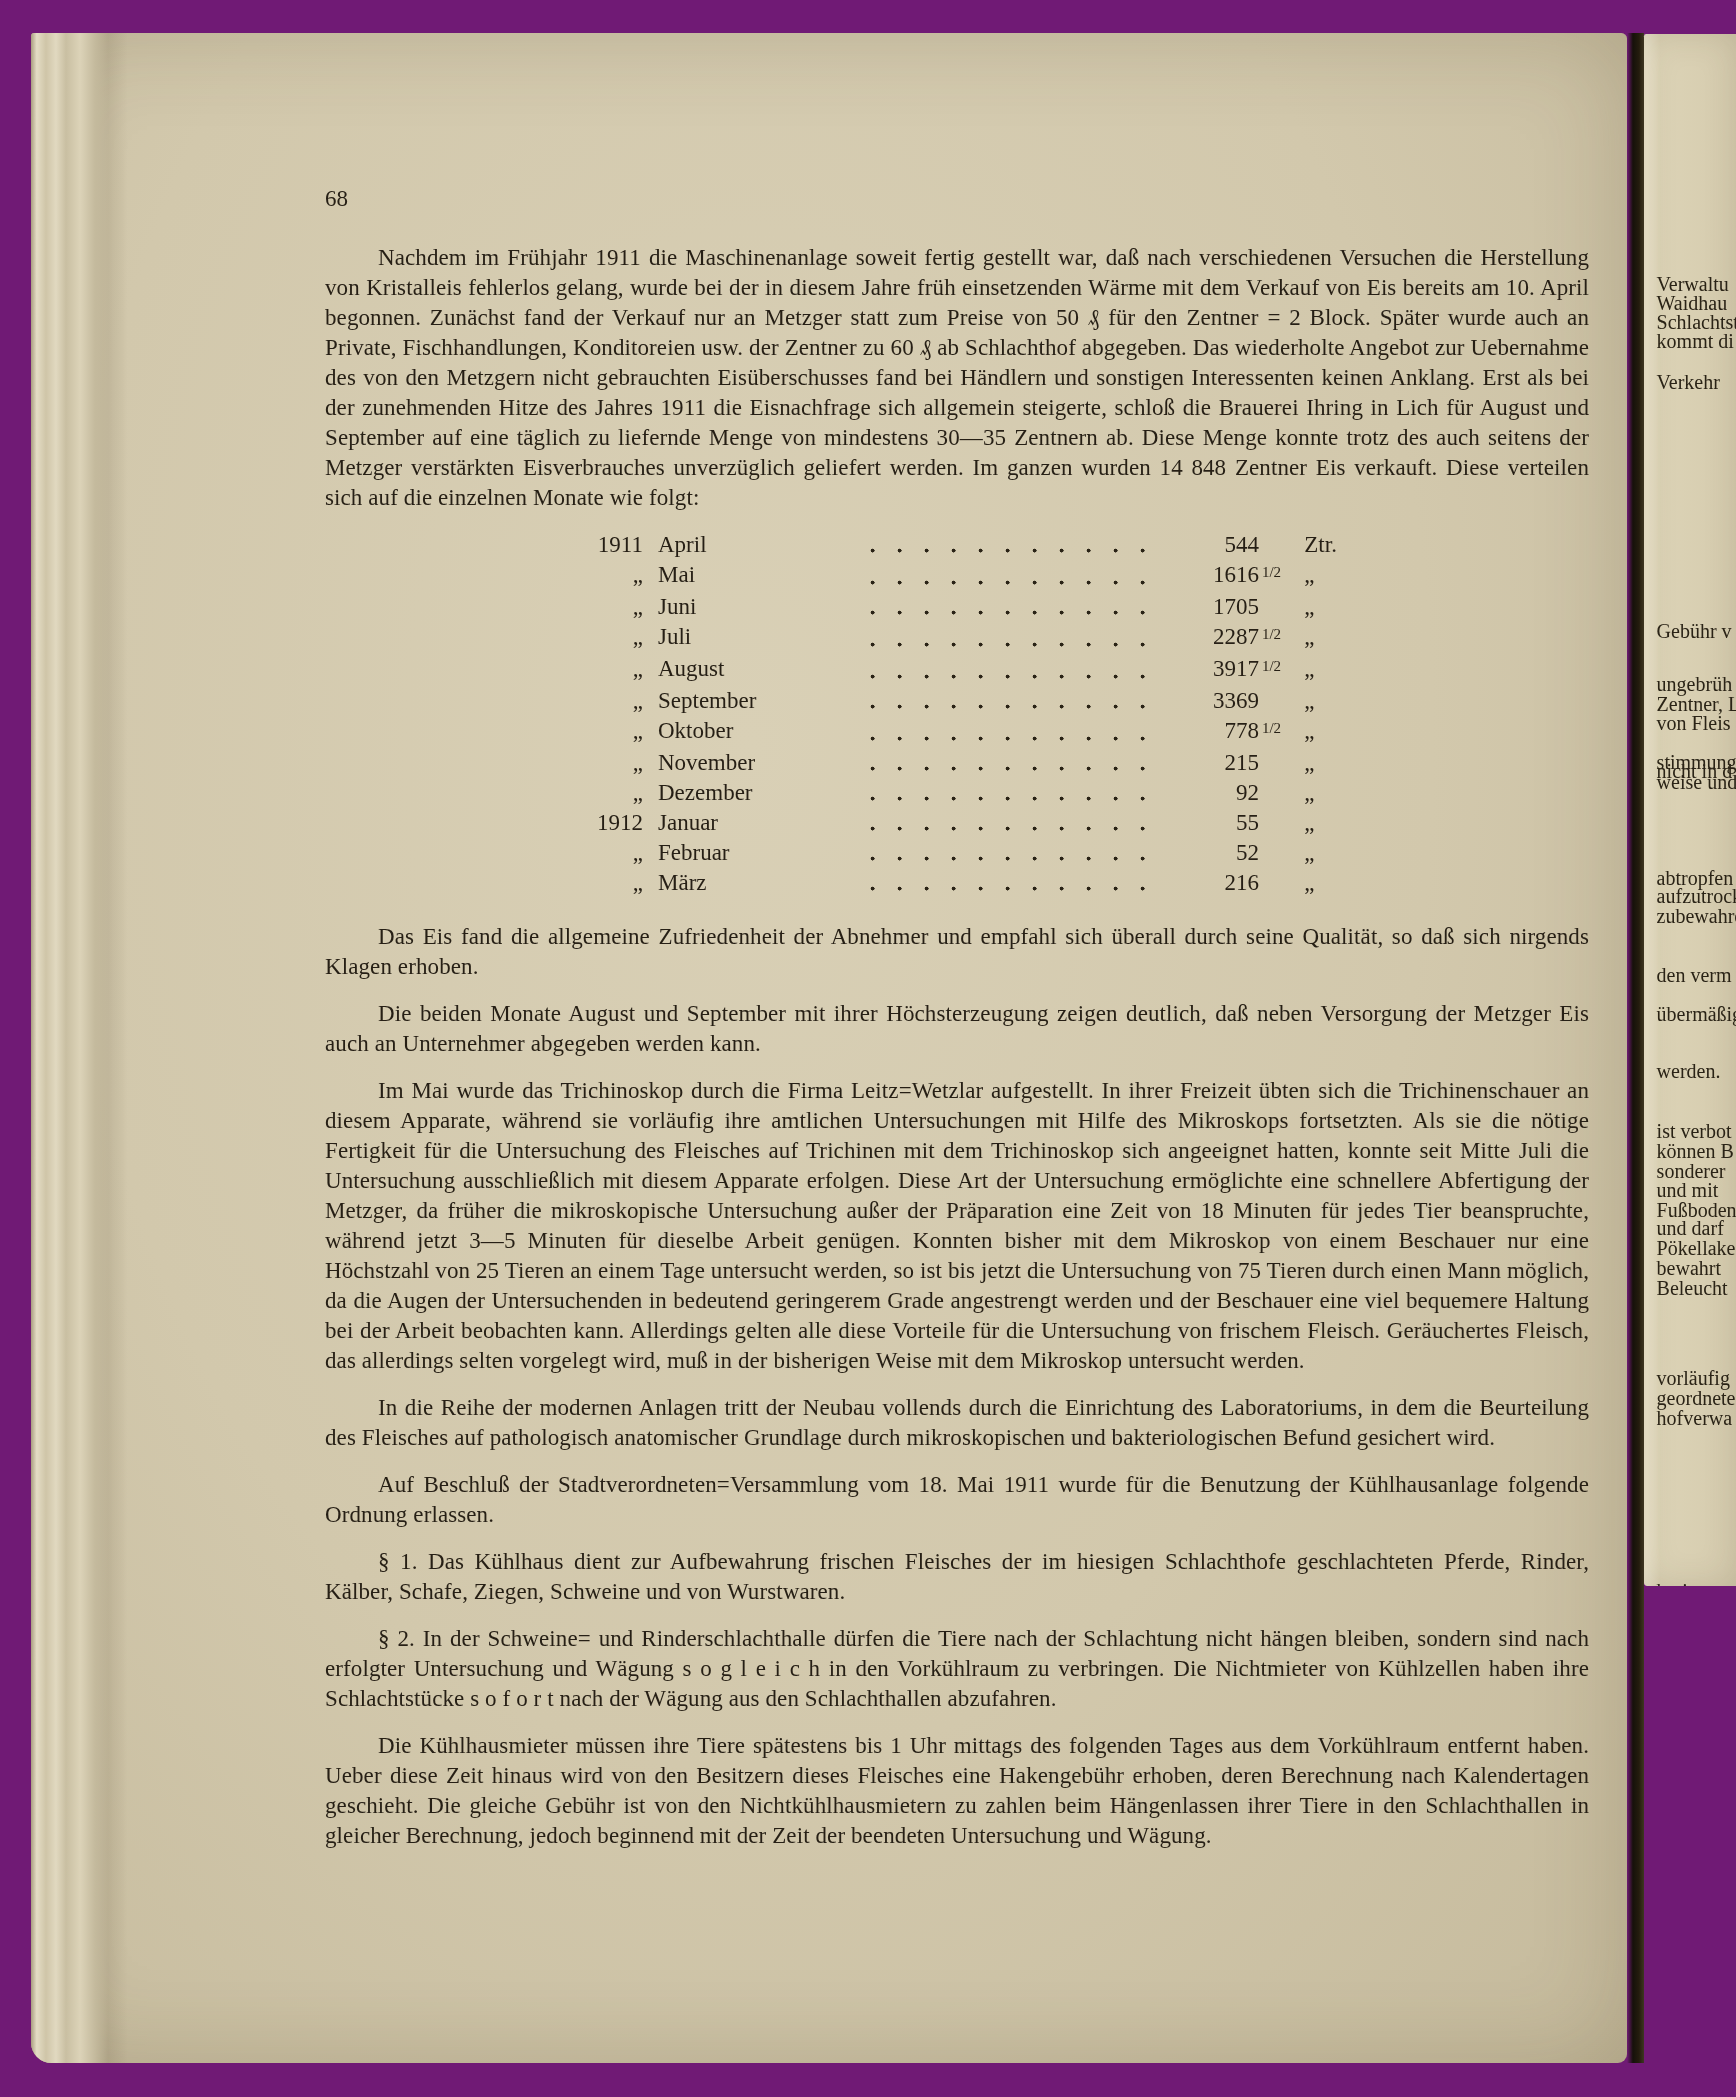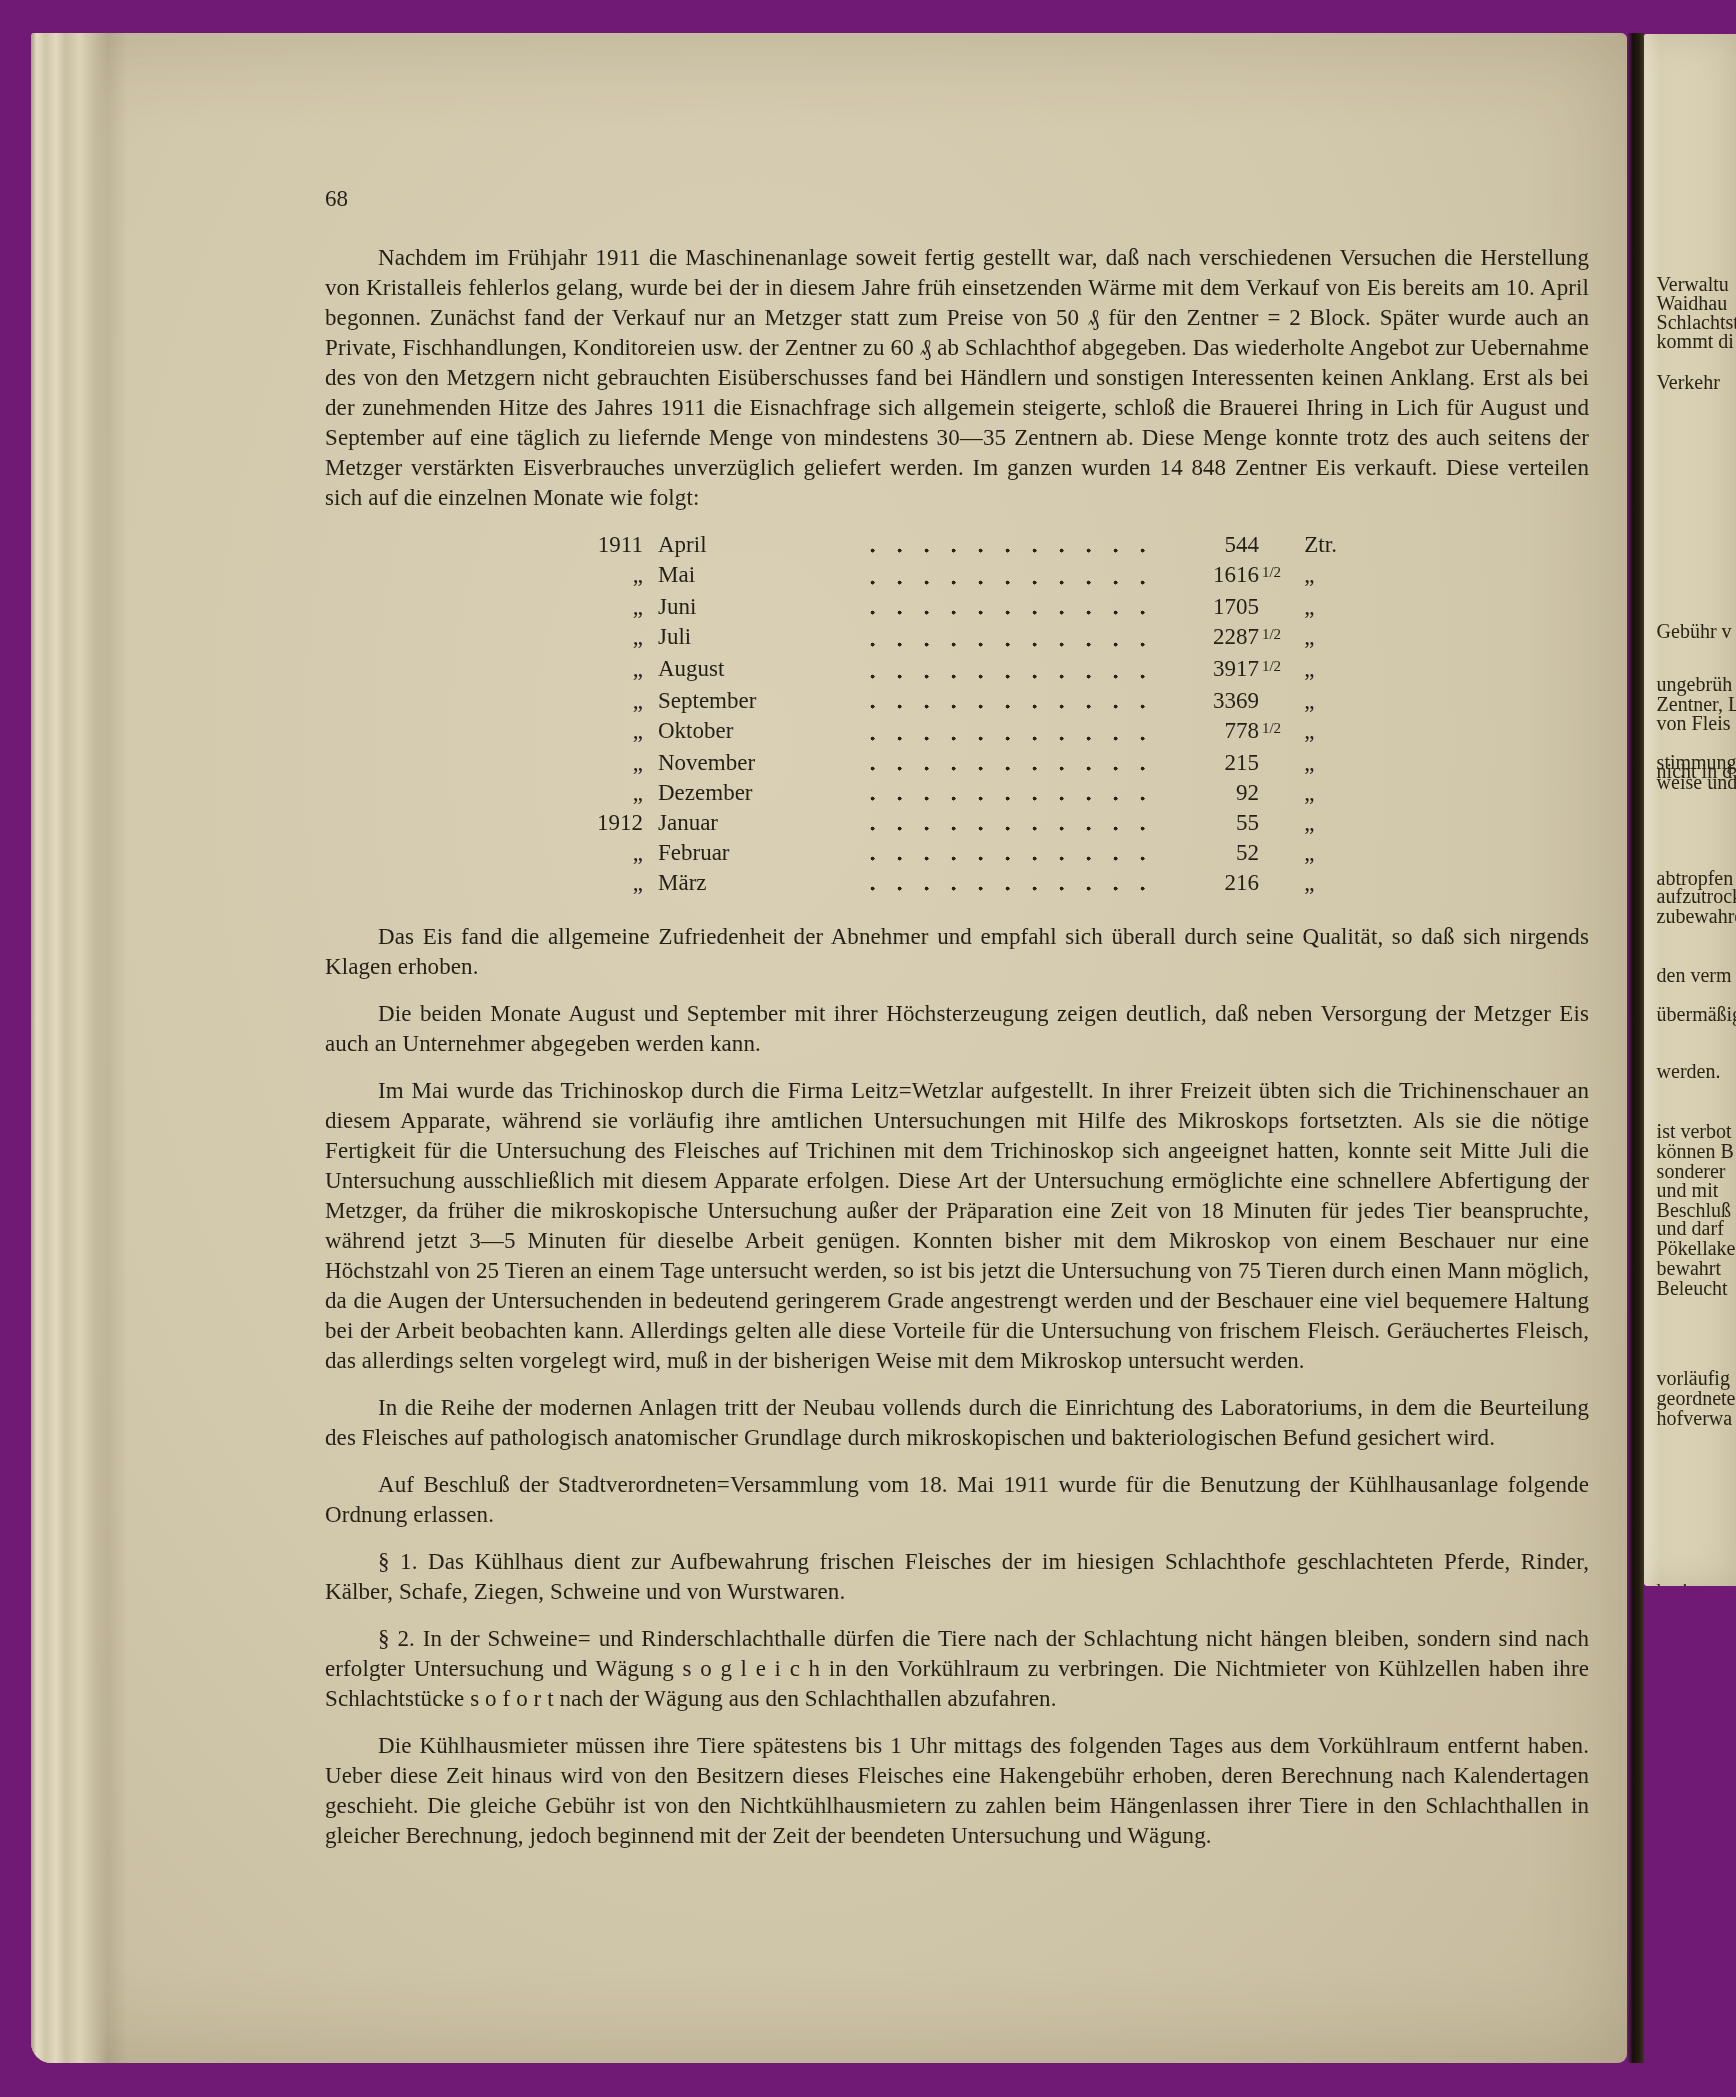--- a/index.html
+++ b/index.html
@@ -193,21 +193,21 @@
       <div class="frag" style="top: 833px;">abtropfen</div>
       <div class="frag" style="top: 851px;">aufzutrock</div>
       <div class="frag" style="top: 871px;">zubewahre</div>
       <div class="frag" style="top: 930px;">den verm</div>
       <div class="frag" style="top: 969px;">übermäßig</div>
       <div class="frag" style="top: 1026px;">werden.</div>
       <div class="frag" style="top: 1086px;">ist verbot</div>
       <div class="frag" style="top: 1106px;">können B</div>
       <div class="frag" style="top: 1126px;">sonderer</div>
       <div class="frag" style="top: 1145px;">und mit</div>
-      <div class="frag" style="top: 1165px;">Beschluß</div>
+      <div class="frag" style="top: 1165px;">Fußboden</div>
       <div class="frag" style="top: 1183px;">und darf</div>
       <div class="frag" style="top: 1203px;">Pökellake</div>
       <div class="frag" style="top: 1223px;">bewahrt</div>
       <div class="frag" style="top: 1243px;">Beleucht</div>
       <div class="frag" style="top: 1333px;">vorläufig</div>
       <div class="frag" style="top: 1353px;">geordnete</div>
       <div class="frag" style="top: 1373px;">hofverwa</div>
       <div class="frag" style="top: 1546px;">heriger r</div>
       <div class="frag" style="top: 1565px;">räumen,</div>
       <div class="frag" style="top: 1583px;">Kühlzel</div>

